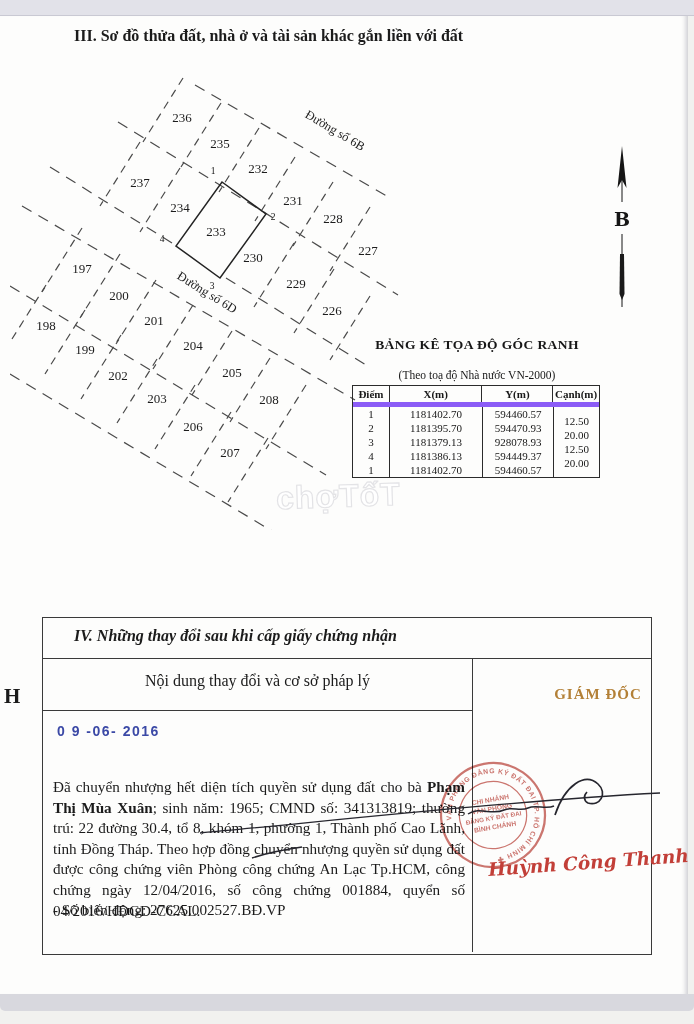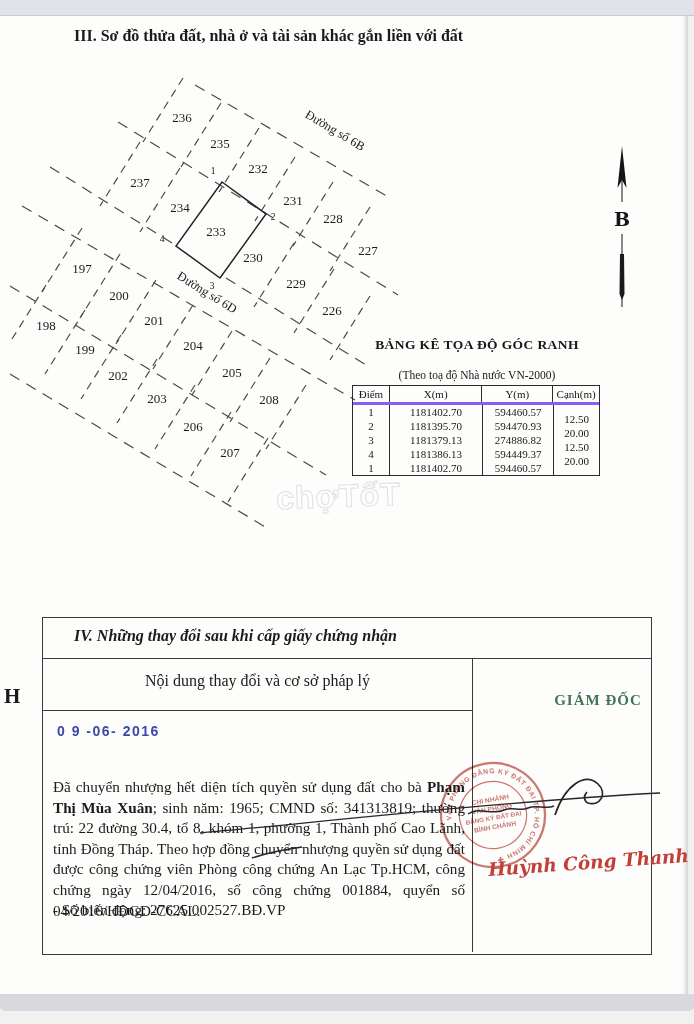--- a/index.html
+++ b/index.html
@@ -24,21 +24,21 @@
   .map .plot-poly{fill:none;stroke:#232323;stroke-width:1.5;}
 
   .compass{left:600px;top:142px;}
   .compass-letter{font-family:"DejaVu Serif",serif;font-weight:bold;font-size:19px;fill:#161616;text-anchor:middle;}
 
   
   .coord{left:352px;top:337px;width:250px;font-family:"Liberation Serif",serif;color:#171717;}
   .coord-title{font-size:13.5px;font-weight:bold;text-align:center;letter-spacing:.4px;}
   .coord-sub{font-size:11.5px;text-align:center;margin-top:16px;}
   .ctable{margin-top:4px;border:1.5px solid #2b2b2b;width:246px;font-size:11px;}
-  .chead{display:flex;border-bottom:3px solid #8b5cf6;font-weight:normal;justify-content:space-between;}
+  .chead{display:flex;border-bottom:5px solid #8b5cf6;font-weight:bold;justify-content:space-between;}
   .chead div{height:16px;line-height:16px;text-align:center;}
   .cc1{width:36px;border-right:1px solid #2b2b2b;}
   .cc2{width:92px;border-right:1px solid #2b2b2b;}
   .cc3{width:70px;border-right:1px solid #2b2b2b;}
   .cc4{width:46px;}
   .cbody{display:flex;}
   .cgrid{display:flex;flex-direction:column;}
   .crow{display:flex;}
   .crow div{height:14px;line-height:14px;text-align:center;}
   .cedges{width:46px;padding-top:7px;}
@@ -55,22 +55,22 @@
   .s4-title{padding:9px 0 0 31px;font-size:16px;font-weight:bold;}
   .s4-cols{display:flex;height:293px;}
   .s4-left{width:430px;border-right:1.5px solid #3a3a3a;box-sizing:border-box;position:relative;}
   .s4-right{flex:1;position:relative;}
   .s4-lhead{height:52px;border-bottom:1.5px solid #3a3a3a;box-sizing:border-box;
             text-align:center;font-size:16px;padding-top:13px;}
   .s4-rhead{height:52px;border-bottom:1.5px solid #3a3a3a;box-sizing:border-box;
             text-align:center;font-size:15.5px;line-height:19px;padding-top:7px;}
   .date-stamp{position:absolute;left:14px;top:64px;font-family:"Liberation Sans",sans-serif;
               font-weight:bold;font-size:14px;color:#3b49a6;letter-spacing:1.5px;white-space:nowrap;}
-  .director{position:absolute;left:480px;top:74px;width:150px;text-align:center;
-            font-weight:bold;font-size:15px;color:#14532d;opacity:.8;letter-spacing:1px;}
+  .director{position:absolute;left:480px;top:68px;width:150px;text-align:center;
+            font-weight:bold;font-size:15px;color:#a16207;opacity:.8;letter-spacing:1px;}
   .para{position:absolute;left:10px;top:118px;width:412px;font-size:15.2px;line-height:20.6px;
         text-align:justify;}
   .para .b{font-weight:bold;}
   .para2{position:absolute;left:10px;top:242px;width:412px;font-size:15.2px;}
 
   .stamp{left:438px;top:760px;transform:rotate(-10deg);mix-blend-mode:multiply;}
   .stamp text{fill:#bf5048;font-weight:bold;font-family:"Liberation Sans",sans-serif;}
   .stamp circle{stroke:#bf5048;fill:none;}
   .signer{left:488px;top:853px;width:170px;font-family:"DejaVu Serif",serif;font-style:italic;
           font-weight:bold;font-size:18.5px;color:#c23f38;transform:rotate(-4deg);white-space:nowrap;}
@@ -187,21 +187,21 @@
               <div class="cc3">594460.57</div>
             </div>
             <div class="crow">
               <div class="cc1">2</div>
               <div class="cc2">1181395.70</div>
               <div class="cc3">594470.93</div>
             </div>
             <div class="crow">
               <div class="cc1">3</div>
               <div class="cc2">1181379.13</div>
-              <div class="cc3">274886.82</div>
+              <div class="cc3">928078.93</div>
             </div>
             <div class="crow">
               <div class="cc1">4</div>
               <div class="cc2">1181386.13</div>
               <div class="cc3">594449.37</div>
             </div>
             <div class="crow">
               <div class="cc1">1</div>
               <div class="cc2">1181402.70</div>
               <div class="cc3">594460.57</div>

